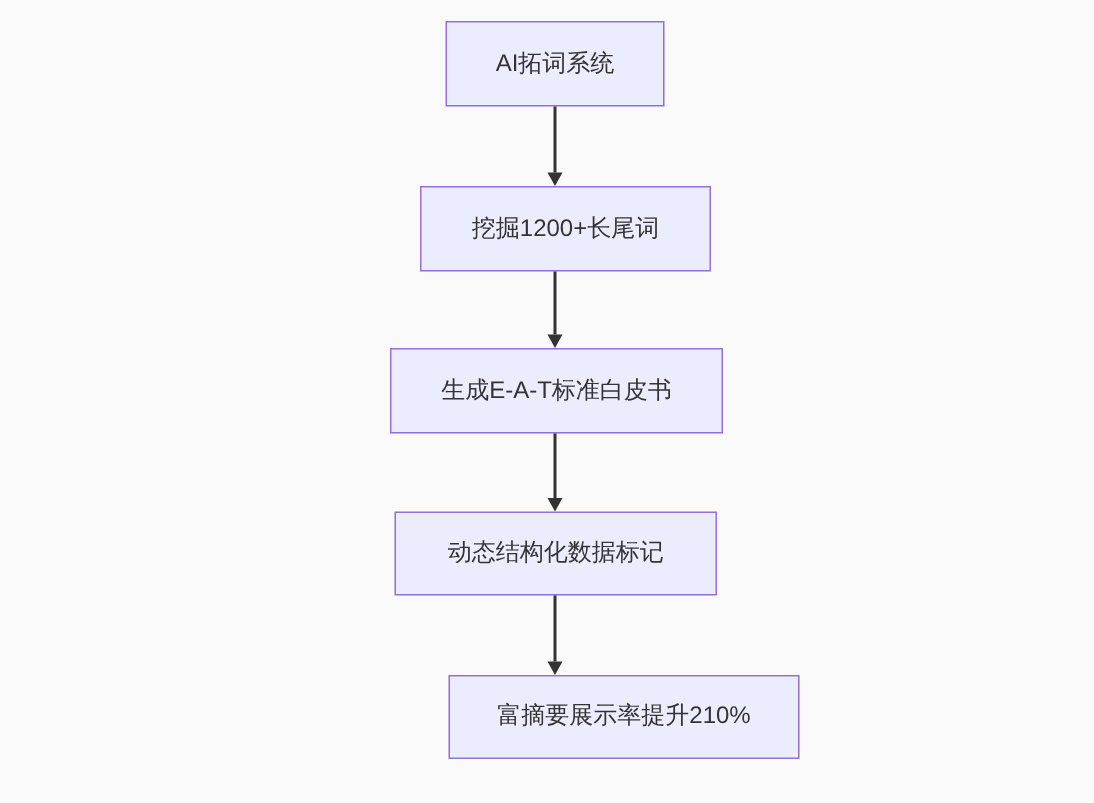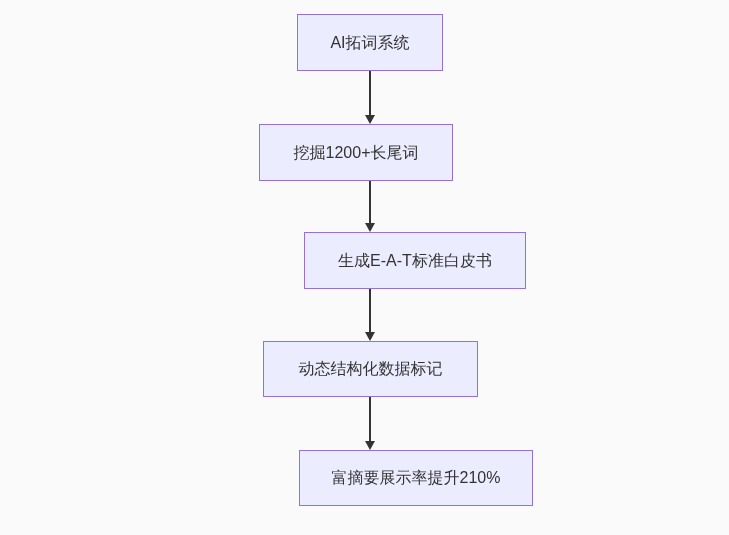--- a/index.html
+++ b/index.html
@@ -25,22 +25,22 @@
     border: 1px solid #9370db;
     color: #333333;
     font-size: 16px;
     display: flex;
     align-items: center;
     justify-content: center;
     text-align: center;
     line-height: 1.2;
   }
   .n1 { left: 297px; top: 14px;  width: 146px; height: 57px; }
-  .n2 { left: 259px; top: 124px; width: 194px; height: 57px; }
-  .n3 { left: 260px; top: 232px; width: 222px; height: 57px; margin-left: 44px; }
+  .n2 { left: 280px; top: 124px; width: 194px; height: 57px; }
+  .n3 { left: 260px; top: 232px; width: 222px; height: 57px; }
   .n4 { left: 263px; top: 341px; width: 215px; height: 56px; }
   .n5 { left: 254px; top: 450px; width: 234px; height: 56px; margin-left: 45px; }
 
   .flow-arrow {
     position: absolute;
     left: 364px;          
     width: 12px;
     display: flex;
     flex-direction: column;
     align-items: center;

